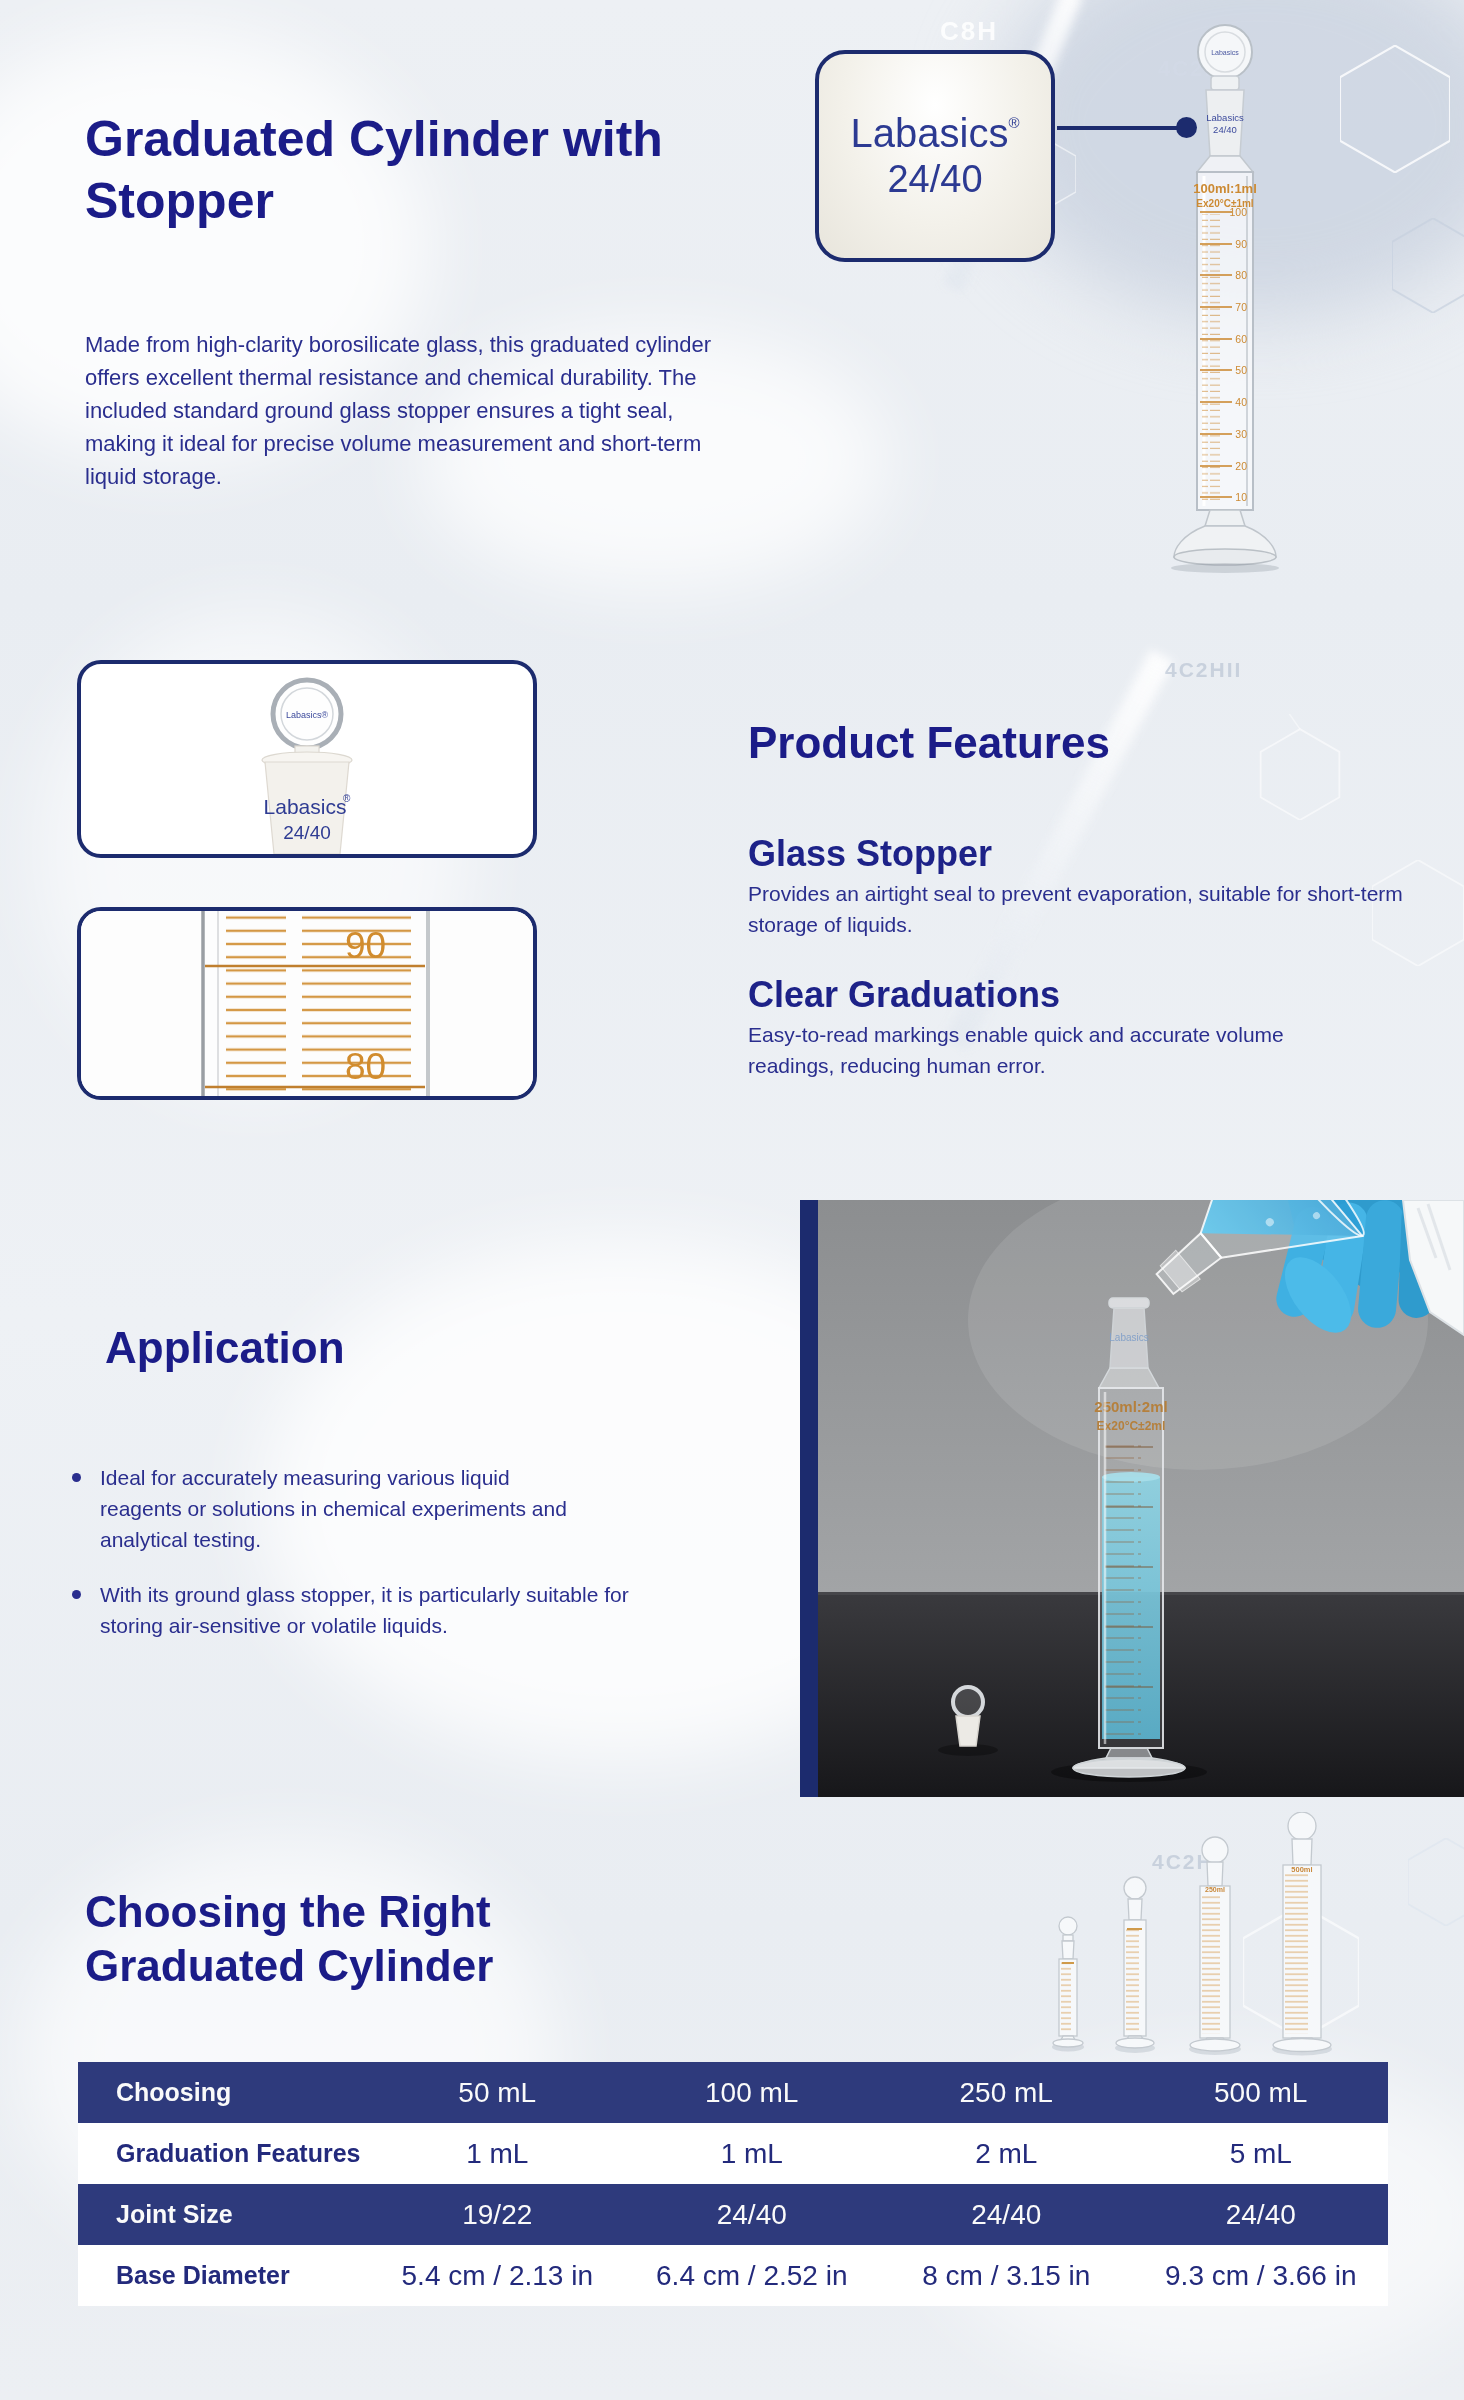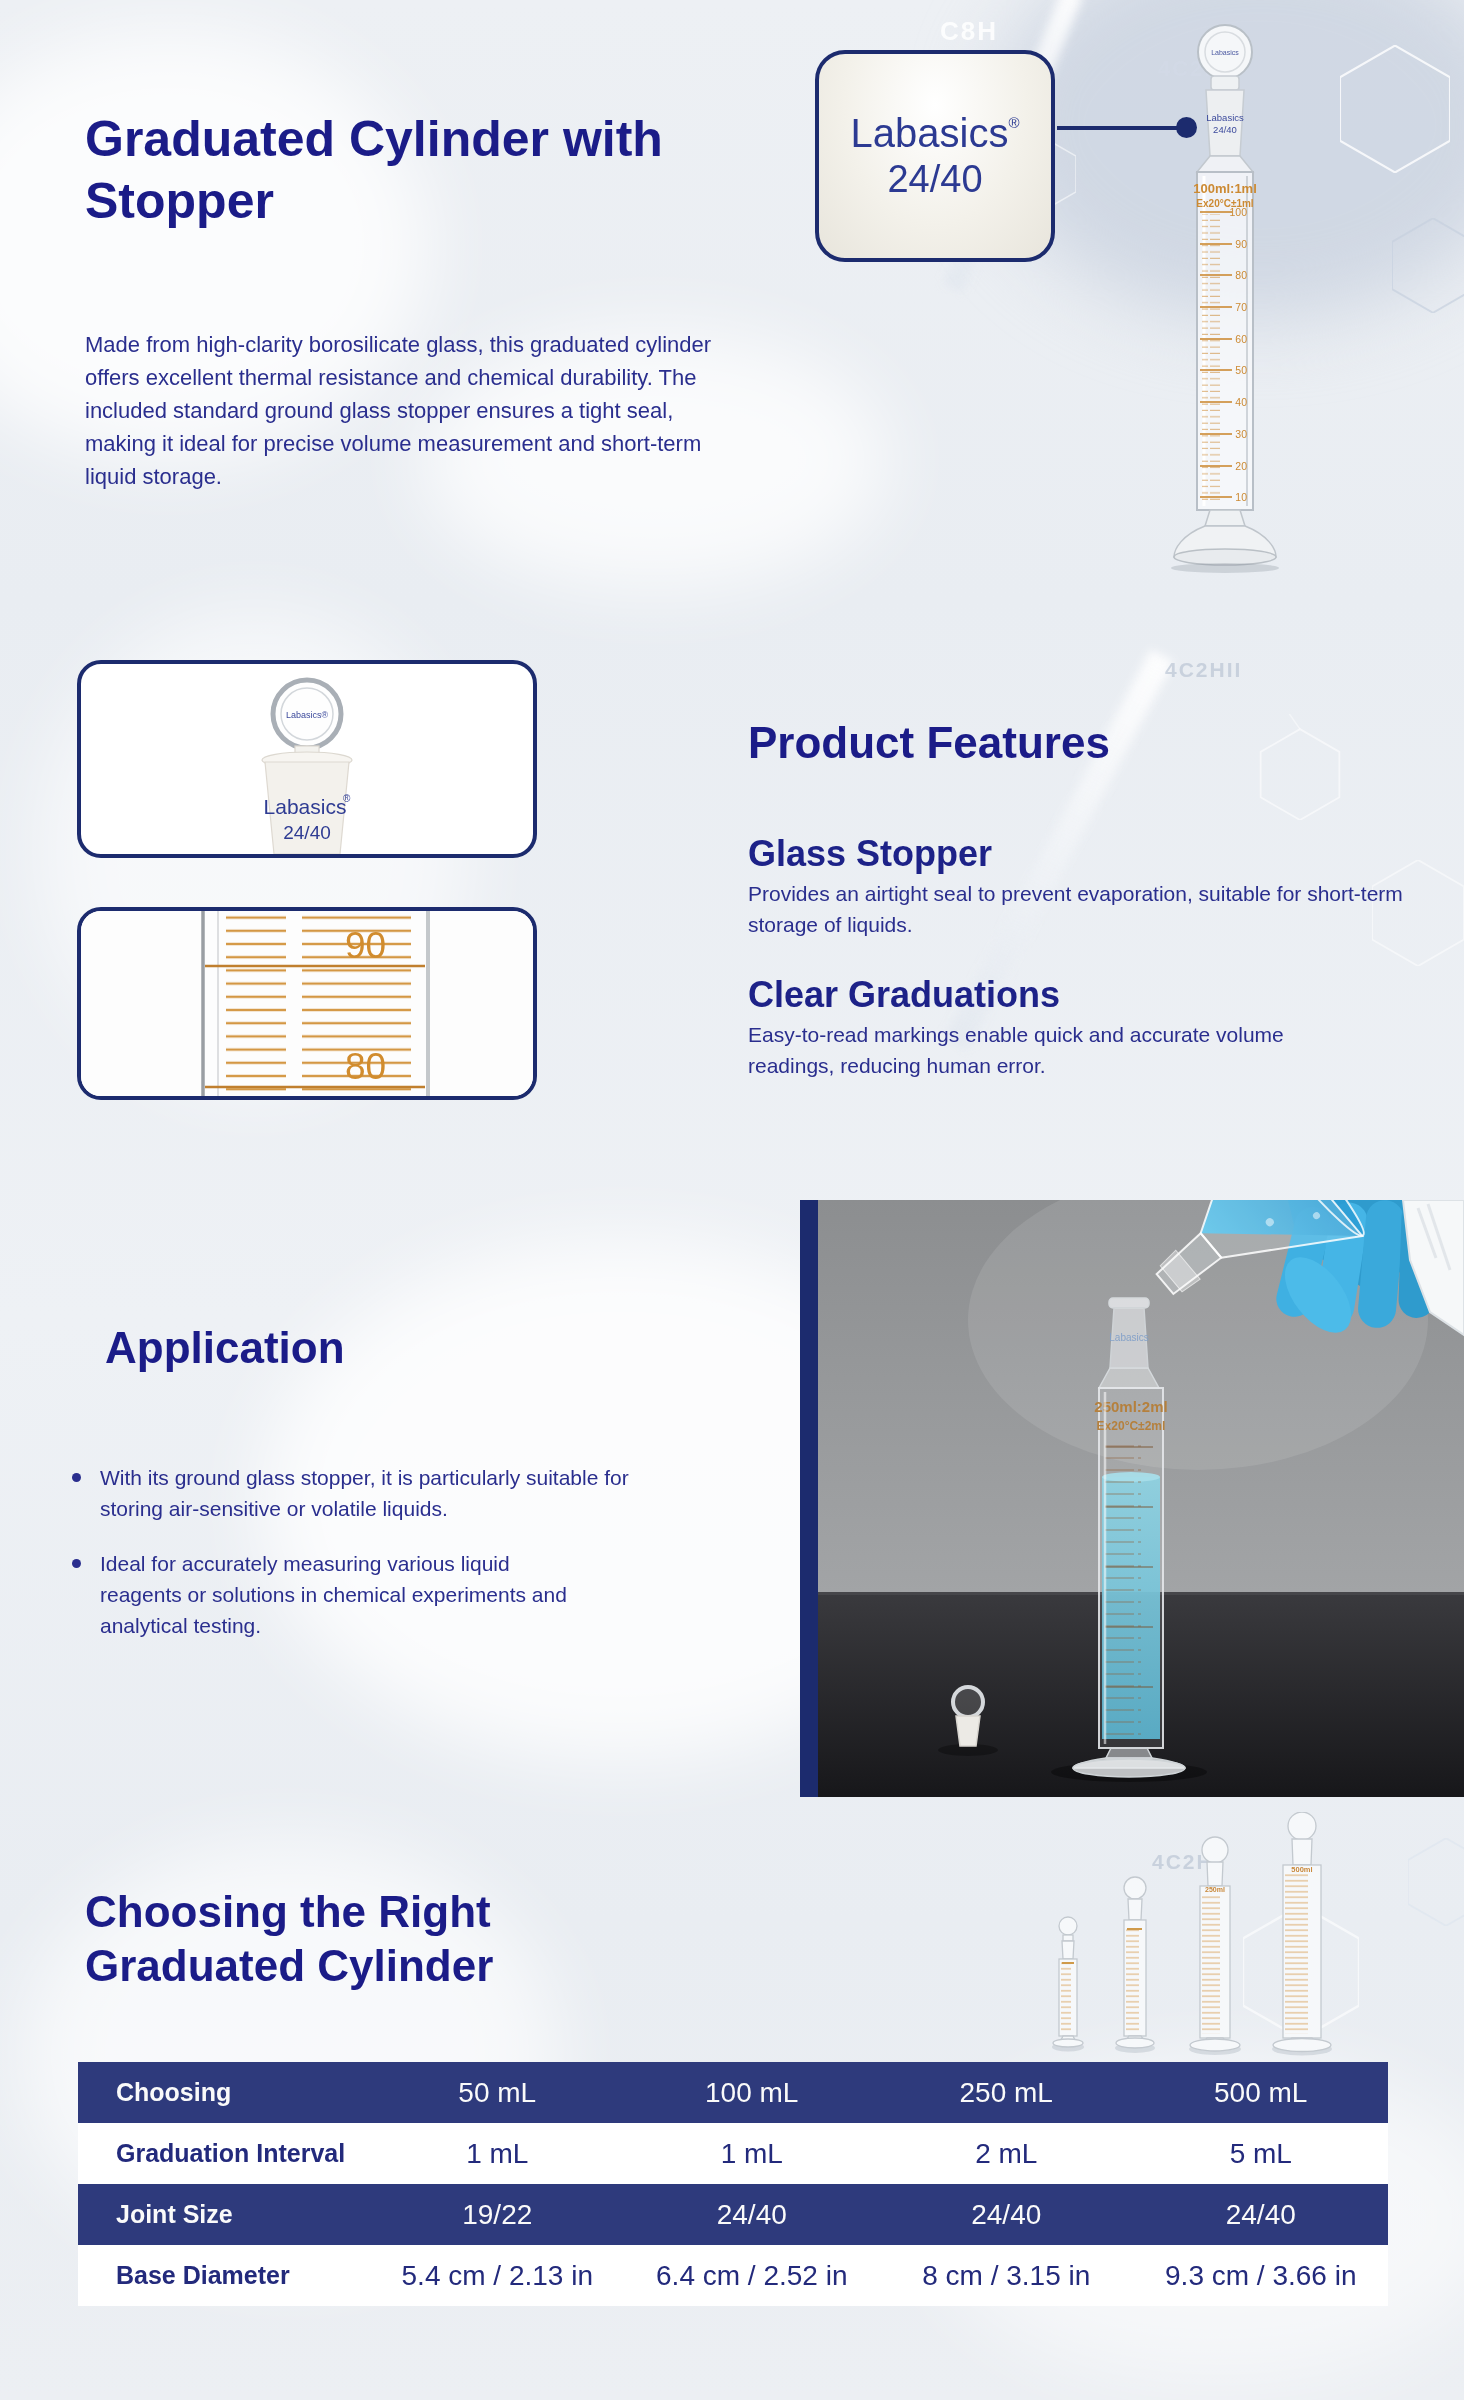--- a/index.html
+++ b/index.html
@@ -208,22 +208,22 @@
     <div class="abs h-sec" style="left:748px;top:716px">Product Features</div>
     <div class="abs h-sub" style="left:748px;top:836px">Glass Stopper</div>
     <div class="abs t-small" style="left:748px;top:878px;width:655px">Provides an airtight seal to prevent evaporation, suitable for short-term storage of liquids.</div>
     <div class="abs h-sub" style="left:748px;top:977px">Clear Graduations</div>
     <div class="abs t-small" style="left:748px;top:1019px;width:580px">Easy-to-read markings enable quick and accurate volume readings, reducing human error.</div>
   </section>
 
   <section>
     <div class="abs h-sec" style="left:105px;top:1321px">Application</div>
     <ul class="abs bullets" style="left:70px;top:1462px">
+      <li style="width:480px">Ideal for accurately measuring various liquid reagents or solutions in chemical experiments and analytical testing.</li>
       <li style="width:540px">With its ground glass stopper, it is particularly suitable for storing air-sensitive or volatile liquids.</li>
-      <li style="width:480px">Ideal for accurately measuring various liquid reagents or solutions in chemical experiments and analytical testing.</li>
     </ul>
 
     <div class="abs app-bar"></div>
 
     <svg class="abs" style="left:818px;top:1200px" width="646" height="597" viewBox="0 0 646 597">
       <defs>
         <linearGradient id="wallG" x1="0" y1="0" x2="0" y2="1">
           <stop offset="0" stop-color="#8c8e90"></stop>
             <stop offset="1" stop-color="#a2a4a6"></stop>
         </linearGradient>
@@ -354,21 +354,21 @@
 
     <div class="abs ctable">
       <div class="trow navy">
         <div class="tlabel">Choosing</div>
         <div class="tval">50 mL</div>
         <div class="tval">100 mL</div>
         <div class="tval">250 mL</div>
         <div class="tval">500 mL</div>
       </div>
       <div class="trow white">
-        <div class="tlabel">Graduation Interval</div>
+        <div class="tlabel">Graduation Features</div>
         <div class="tval">1 mL</div>
         <div class="tval">1 mL</div>
         <div class="tval">2 mL</div>
         <div class="tval">5 mL</div>
       </div>
       <div class="trow navy">
         <div class="tlabel">Joint Size</div>
         <div class="tval">19/22</div>
         <div class="tval">24/40</div>
         <div class="tval">24/40</div>

